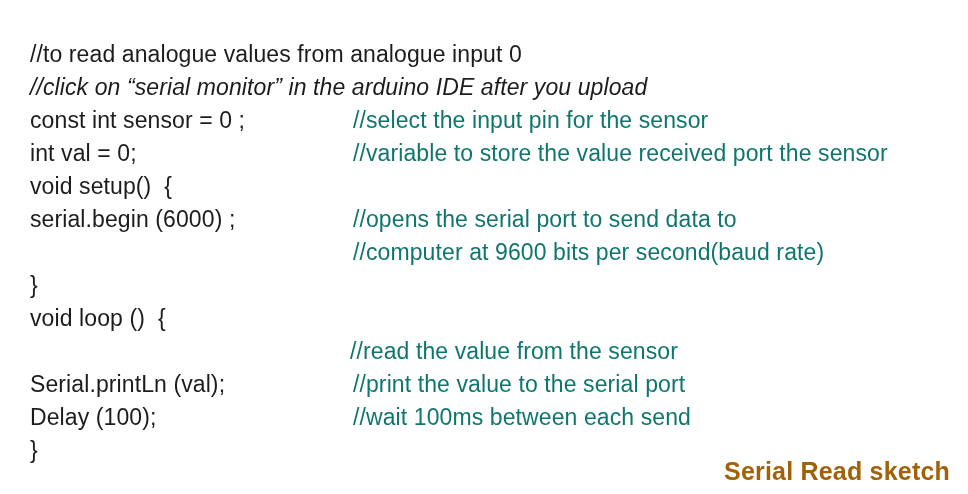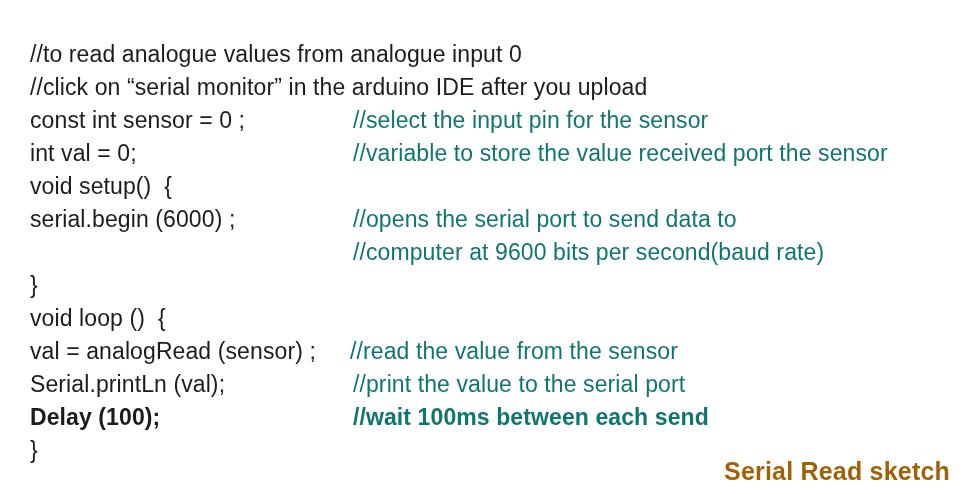--- a/index.html
+++ b/index.html
@@ -67,27 +67,27 @@
     color: #a16207;
     letter-spacing: 0.2px;
     white-space: pre;
   }
 </style>
 </head>
 <body>
 
 <div id="sketch-listing">
     <div class="code-line" style="top: 38px;"><span class="code-col">//to read analogue values from analogue input 0</span><span class="comment-col"></span></div>
-    <div class="code-line" style="top: 71px;"><span class="code-col">//click on “serial monitor” in the arduino IDE after you upload</span><span class="comment-col"></span></div>
+    <div class="code-line" style="top: 71px; font-style: italic;"><span class="code-col">//click on “serial monitor” in the arduino IDE after you upload</span><span class="comment-col"></span></div>
     <div class="code-line" style="top: 104px;"><span class="code-col">const int sensor = 0 ;</span><span class="comment-col">//select the input pin for the sensor</span></div>
     <div class="code-line" style="top: 137px;"><span class="code-col">int val = 0;</span><span class="comment-col">//variable to store the value received port the sensor</span></div>
     <div class="code-line" style="top: 170px;"><span class="code-col">void setup()  {</span><span class="comment-col"></span></div>
     <div class="code-line" style="top: 203px;"><span class="code-col">serial.begin (6000) ;</span><span class="comment-col">//opens the serial port to send data to</span></div>
     <div class="code-line" style="top: 236px; padding-left: 16px;"><span class="code-col"></span><span class="comment-col">//computer at 9600 bits per second(baud rate)</span></div>
     <div class="code-line" style="top: 269px;"><span class="code-col">}</span><span class="comment-col"></span></div>
     <div class="code-line" style="top: 302px;"><span class="code-col">void loop ()  {</span><span class="comment-col"></span></div>
-    <div class="code-line" style="top: 335px;"><span class="code-col">val = analogRead (sensor) ;</span><span class="comment-col tight">//read the value from the sensor</span></div>
+    <div class="code-line" style="top: 335px;"><span class="comment-col tight">//read the value from the sensor</span></div>
     <div class="code-line" style="top: 368px;"><span class="code-col">Serial.printLn (val);</span><span class="comment-col">//print the value to the serial port</span></div>
-    <div class="code-line" style="top: 401px; font-weight: bold;"><span class="code-col">Delay (100);</span><span class="comment-col">//wait 100ms between each send</span></div>
+    <div class="code-line" style="top: 401px;"><span class="code-col">Delay (100);</span><span class="comment-col">//wait 100ms between each send</span></div>
     <div class="code-line" style="top: 434px;"><span class="code-col">}</span><span class="comment-col"></span></div>
   </div>
 
 <div id="caption-serial-read">Serial Read sketch</div>
 
 </body></html>

